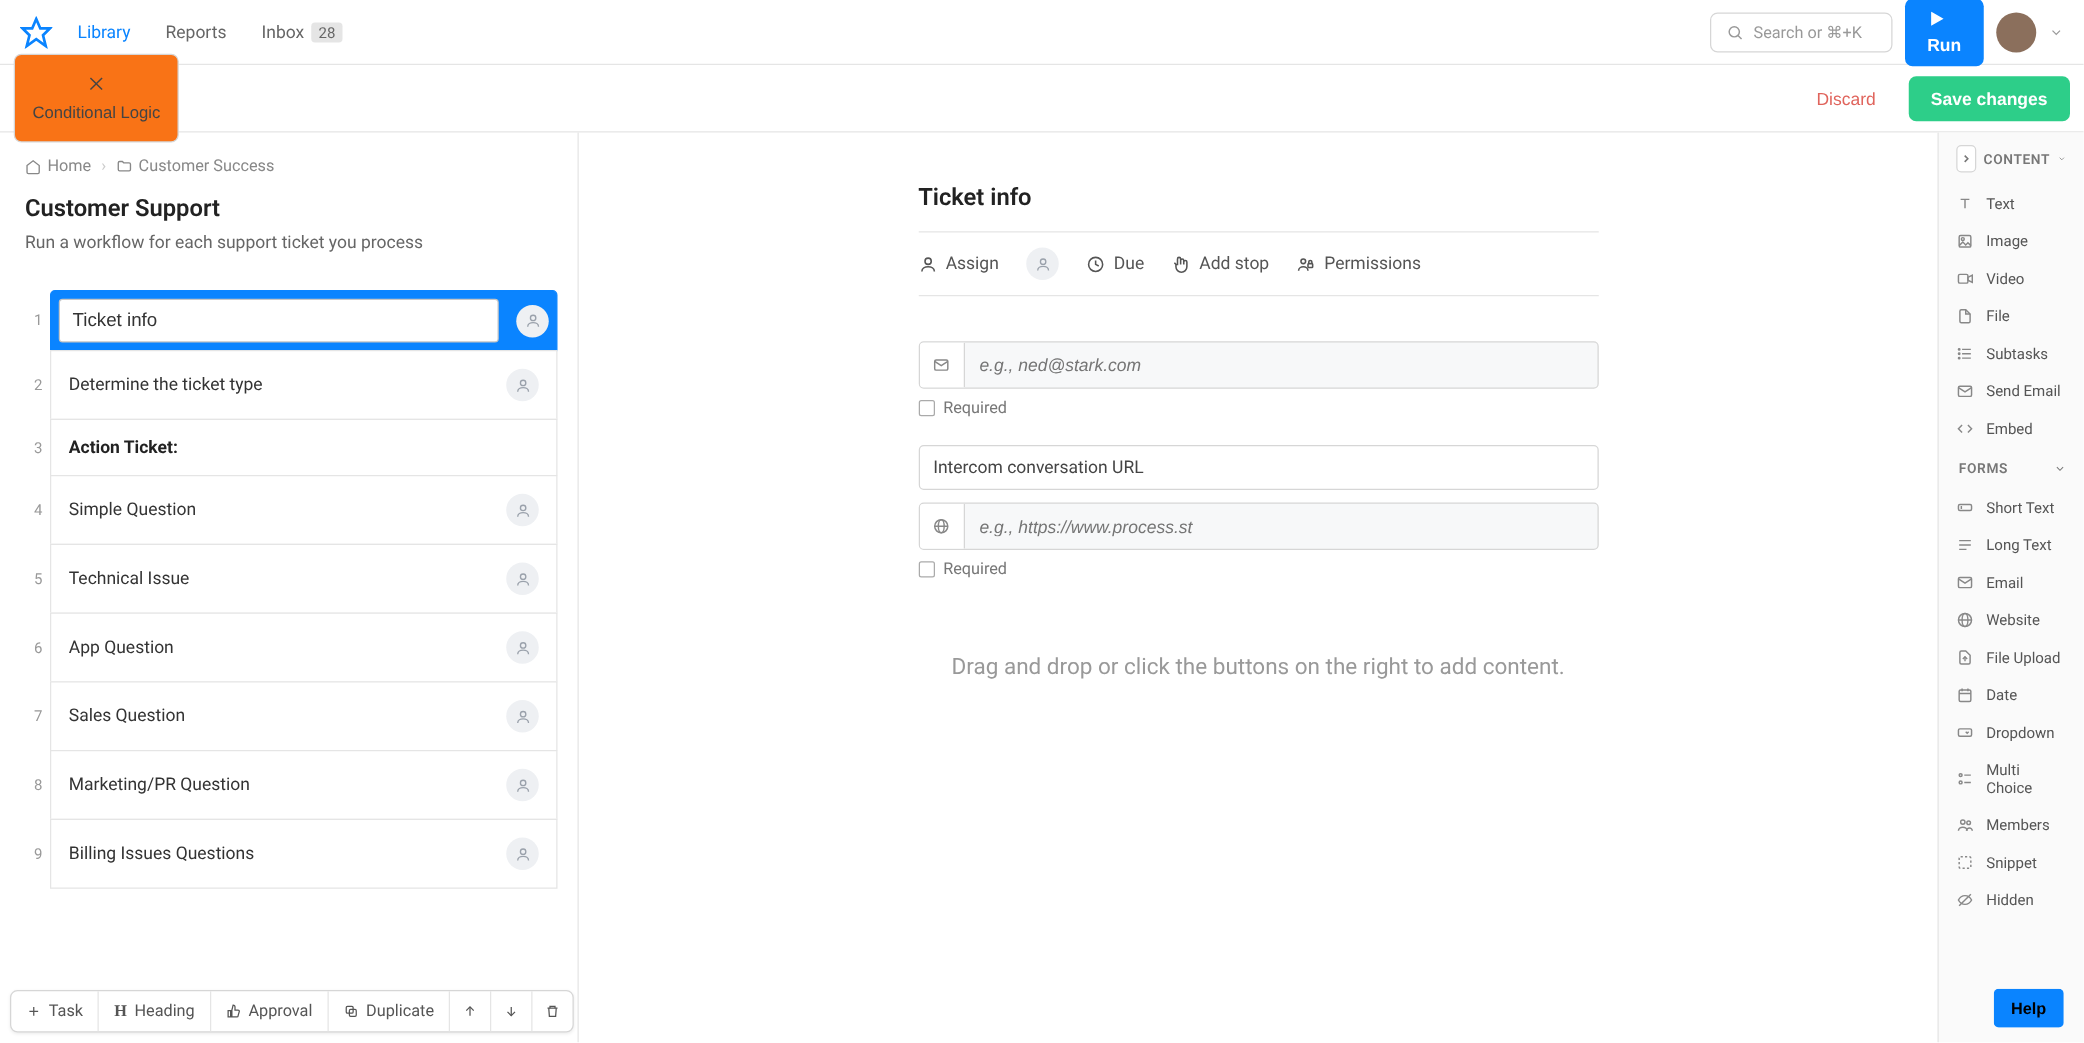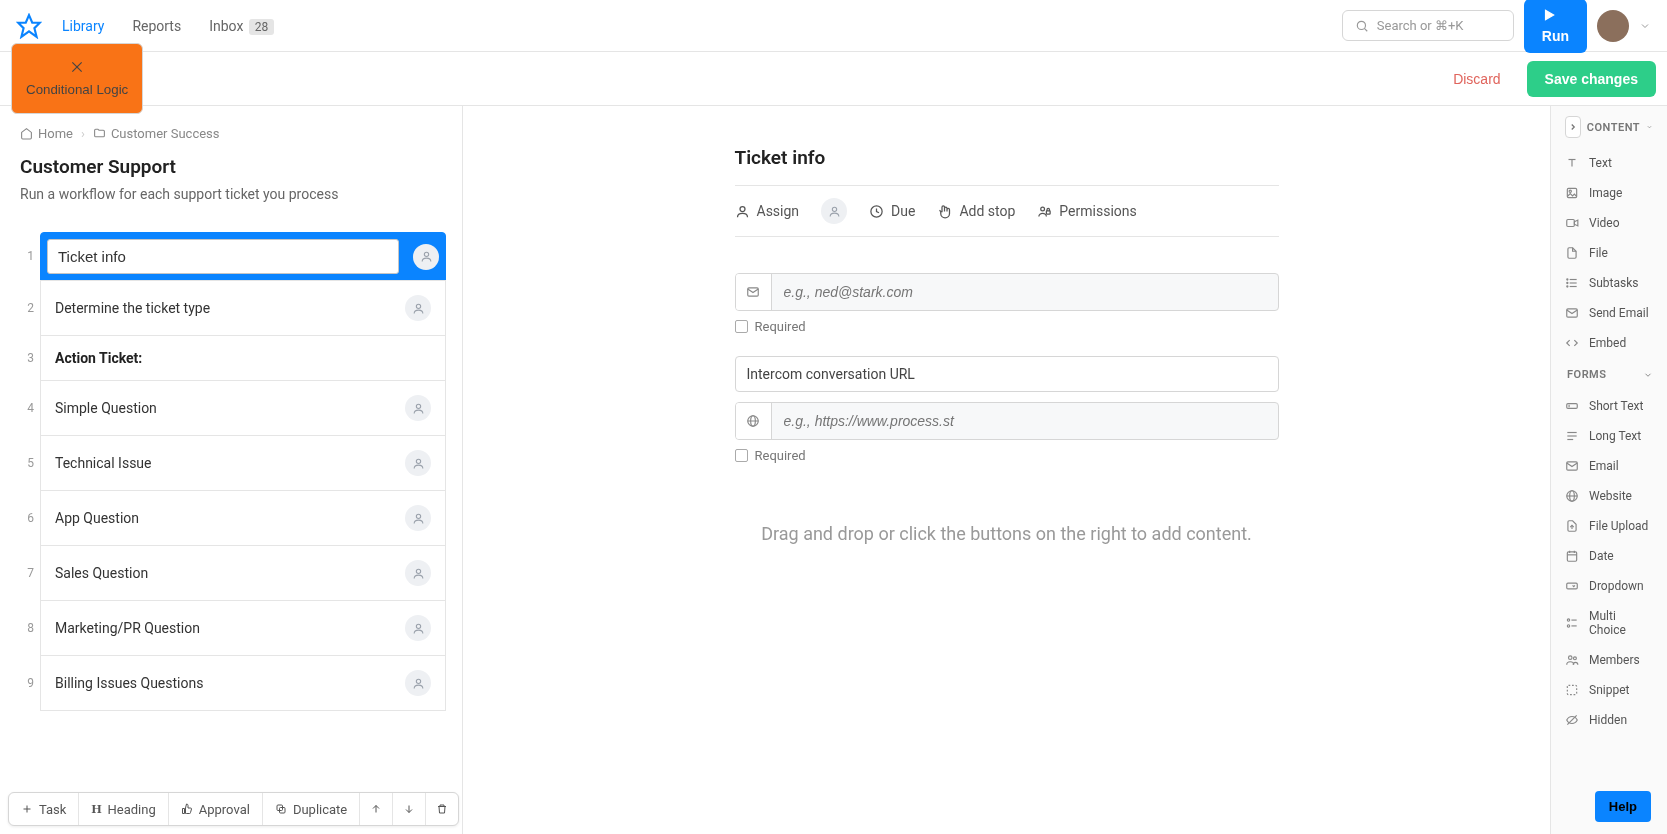--- a/index.html
+++ b/index.html
@@ -3,21 +3,21 @@
 <meta charset="utf-8">
 <style>
 * { box-sizing: border-box; margin: 0; padding: 0; }
 body { font-family: -apple-system, BlinkMacSystemFont, "Segoe UI", Roboto, sans-serif; font-size: 14px; color: #333; background: #fff; overflow: hidden; }
 .top-nav { height: 52px; border-bottom: 1px solid #e5e5e5; display: flex; align-items: center; padding: 0 16px; gap: 12px; }
 .logo-icon { width: 26px; height: 26px; color: #0a84ff; }
 .nav-link { padding: 6px 8px; color: #666; text-decoration: none; cursor: pointer; }
 .nav-link.active { color: #0a84ff; }
 .badge { background: #e5e5e5; color: #666; border-radius: 3px; padding: 1px 6px; font-size: 12px; margin-left: 2px; }
 .top-nav-right { margin-left: auto; display: flex; align-items: center; gap: 10px; }
-.search-box { display: flex; align-items: center; gap: 8px; border: 1px solid #d6d6d6; border-radius: 6px; padding: 7px 12px; width: 172px; color: #999; }
+.search-box { display: flex; align-items: center; gap: 8px; border: 1px solid #d6d6d6; border-radius: 6px; padding: 7px 12px; width: 146px; color: #999; }
 .run-btn { background: #0a84ff; color: #fff; border: none; border-radius: 6px; padding: 9px 18px; font-size: 14px; font-weight: 600; display: flex; align-items: flex-start; gap: 6px; cursor: pointer; flex-direction: column; }
 .avatar { width: 32px; height: 32px; border-radius: 50%; background: #8b6f5c; }
 .chevron-down { color: #999; }
 .sub-bar { height: 54px; border-bottom: 1px solid #e5e5e5; display: flex; align-items: center; padding: 0 11px; gap: 10px; }
 .cond-logic-btn { border: 1px solid #d6d6d6; background: #f97316; border-radius: 6px; padding: 16px 14px; display: flex; align-items: center; gap: 8px; cursor: pointer; color: #444; flex-direction: column; }
 .sub-bar-right { margin-left: auto; display: flex; gap: 10px; }
 .discard-btn { background: transparent; border: none; color: #e0645c; padding: 10px 16px; font-size: 14px; cursor: pointer; }
 .save-btn { background: #2dce89; color: #fff; border: none; border-radius: 6px; padding: 10px 18px; font-size: 14px; font-weight: 600; cursor: pointer; }
 .main { display: flex; height: calc(100vh - 106px); position: relative; }
 .left-panel { width: 463px; border-right: 1px solid #e5e5e5; display: flex; flex-direction: column; }

